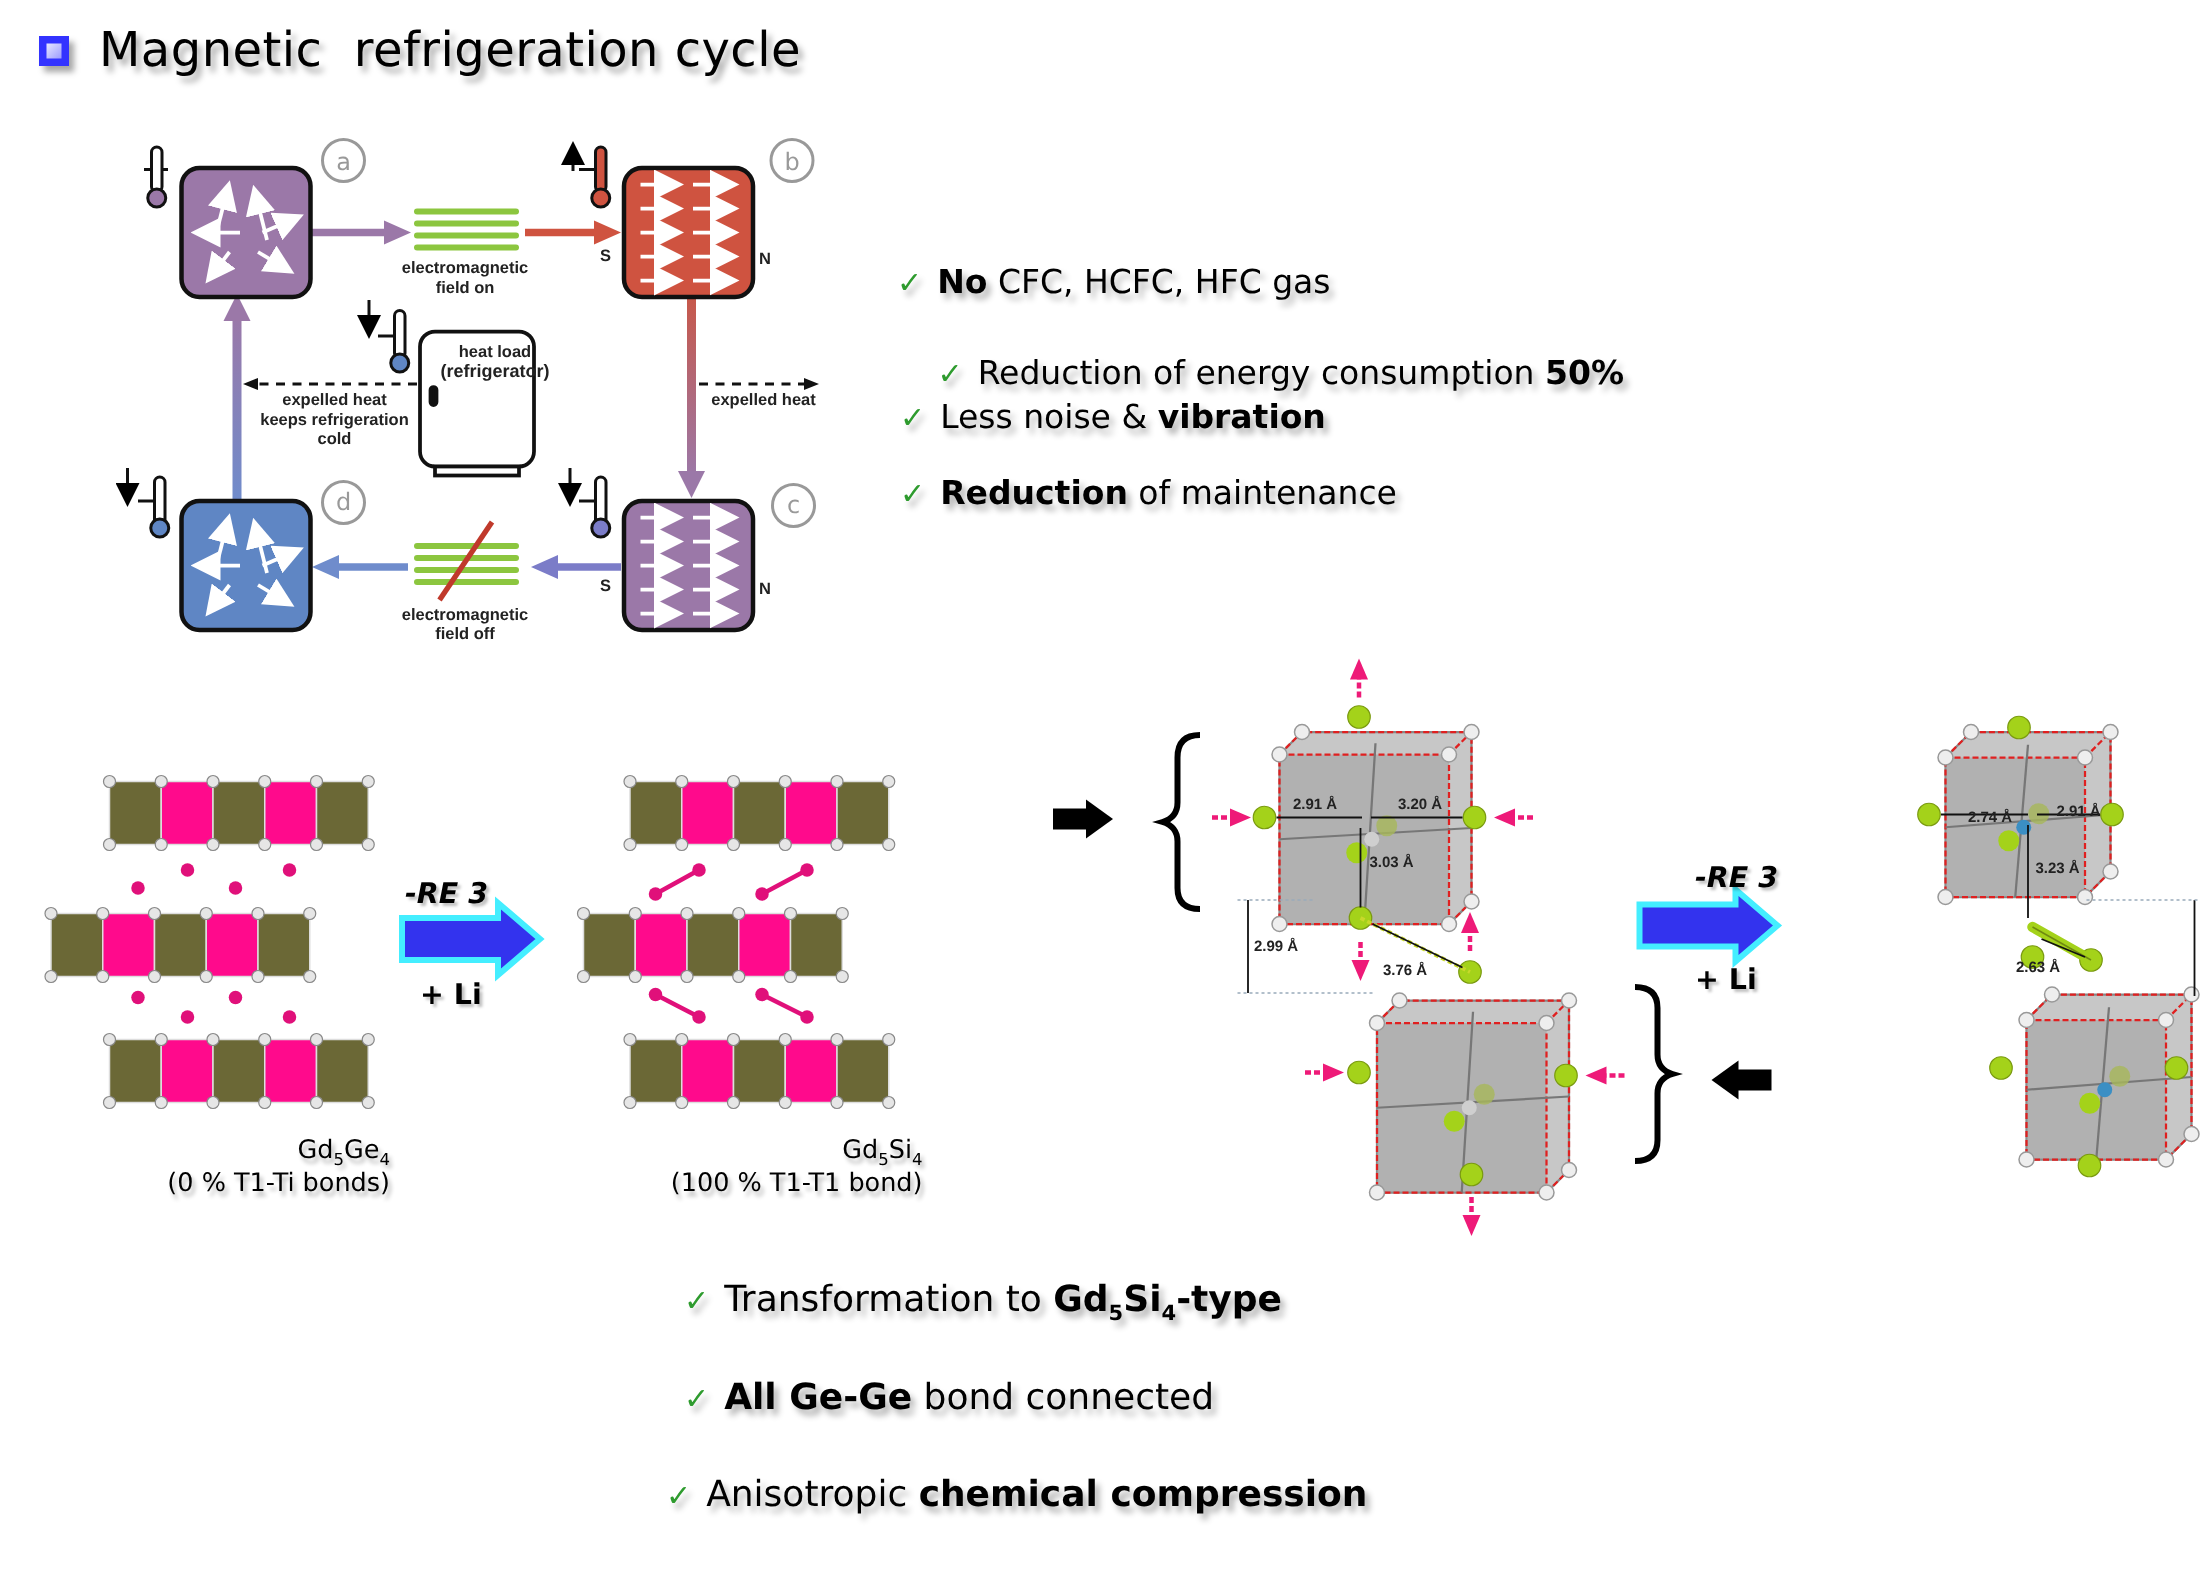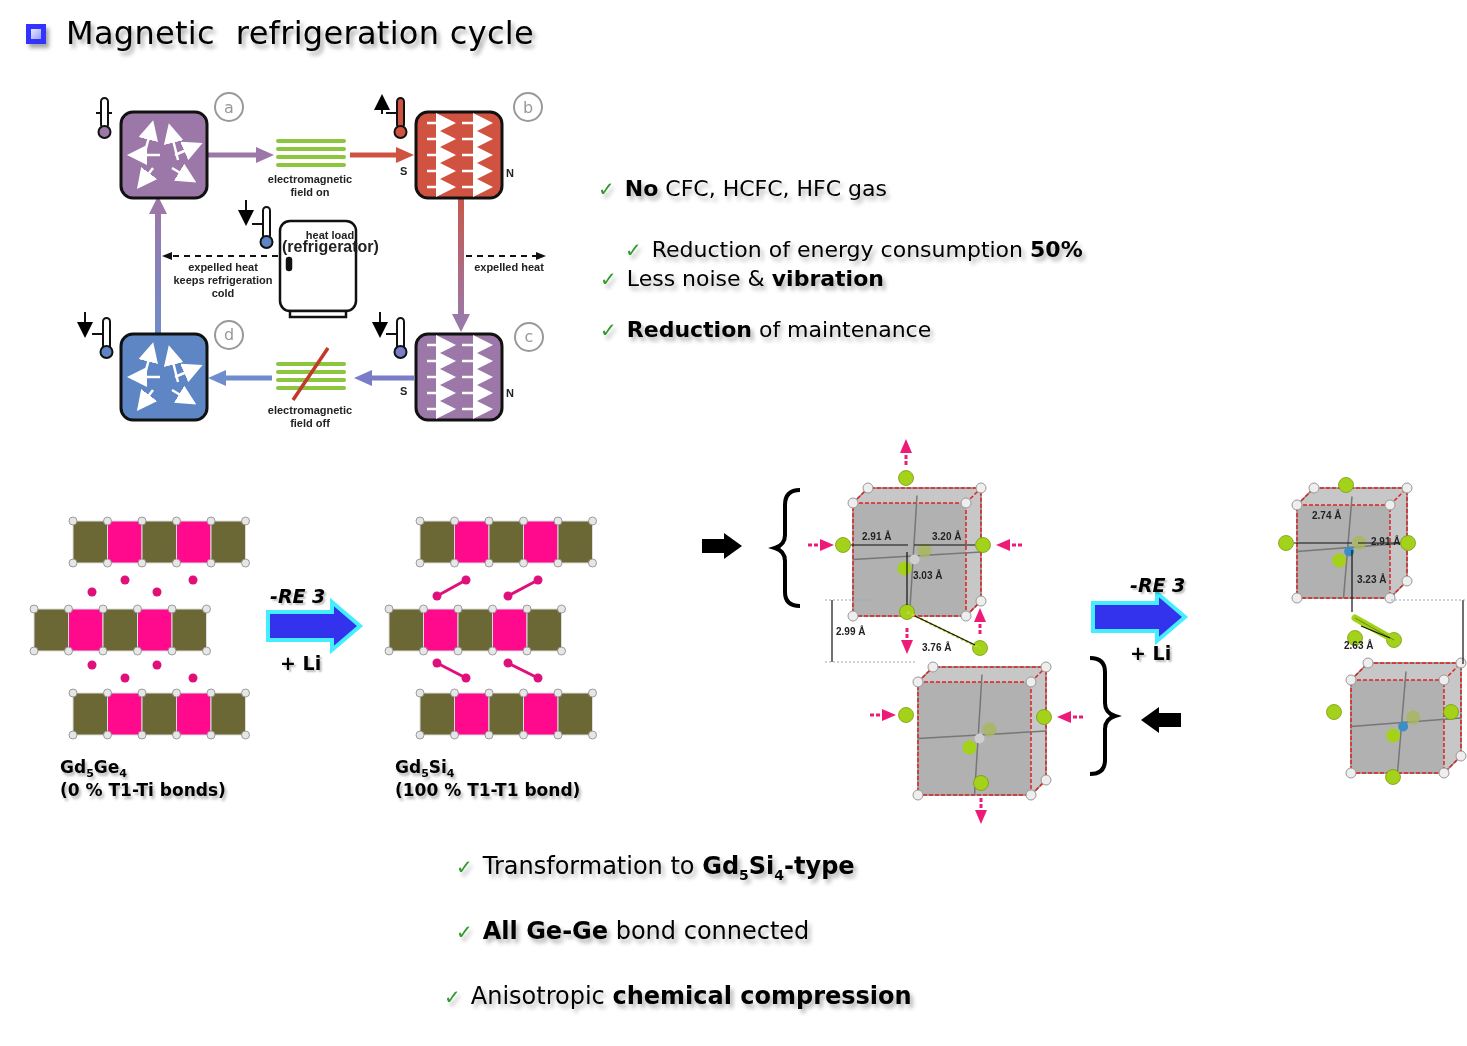--- a/index.html
+++ b/index.html
@@ -10,21 +10,21 @@
            text-shadow: 3px 4px 4px rgba(0,0,0,0.35); white-space:pre; }
   .title-bullet { left:26px; top:24px; width:20px; height:20px; background:#3333ff;
            box-shadow: 3px 4px 4px rgba(0,0,0,0.35); }
   .title-bullet::after { content:""; position:absolute; left:5px; top:5px; width:10px; height:10px;
            background:linear-gradient(135deg,#e8e8ff,#9c9cff); }
   .bullets { font-size:22px; text-shadow: 3px 4px 4px rgba(0,0,0,0.3); }
   .bullet-row { position:absolute; white-space:nowrap; }
   .check { color:#2e9b2e; font-size:20px; margin-right:10px; }
   .b { font-weight:bold; }
   .lbl { font-family:"Liberation Sans", sans-serif; font-weight:bold; font-size:11px; text-align:center; color:#222; }
-  .caption { font-weight:bold; font-size:17px; text-align:left; text-shadow:2px 3px 3px rgba(0,0,0,0.3); line-height:1.15;}
+  .caption { font-weight:normal; font-size:17px; text-align:right; text-shadow:2px 3px 3px rgba(0,0,0,0.3); line-height:1.15;}
   .dist { font-family:"Liberation Sans", sans-serif; font-weight:bold; font-size:10px; color:#222; }
   svg { position:absolute; overflow:visible; }
   .rx { font-weight:bold; font-size:19px; text-shadow:2px 2px 2px rgba(0,0,0,0.25); }
 </style>
 </head>
 <body>
 
 <div class="abs title-bullet"></div>
 <div class="abs title">Magnetic  refrigeration cycle</div>
 
@@ -206,21 +206,21 @@
 <div class="abs lbl" style="left:255px;top:173px;width:110px;line-height:13px;">
   <div>electromagnetic</div>
   <div>field on</div>
 </div>
 <div class="abs lbl" style="left:255px;top:404px;width:110px;line-height:13px;">
   <div>electromagnetic</div>
   <div>field off</div>
 </div>
 <div class="abs lbl" style="left:282px;top:229px;width:96px;line-height:12px;font-size:11px;">
   <div>heat load</div>
-  <div style="font-size:16px;">(refrigerator)</div>
+  <div style="font-size:12px;">(refrigerator)</div>
 </div>
 <div class="abs lbl" style="left:168px;top:261px;width:110px;line-height:13px;">
   <div>expelled heat</div>
   <div>keeps refrigeration</div>
   <div>cold</div>
 </div>
 <div class="abs lbl" style="left:464px;top:261px;width:90px;">expelled heat</div>
 
 <div class="bullets">
   <div class="bullet-row" style="left:598px;top:176px;">
@@ -564,21 +564,21 @@
       <polygon points="975,810 981,824 987,810" fill="#ee1a78"></polygon>
     </g>
   </svg>
 
 <div class="abs dist" style="left:862px;top:531px;">2.91 Å</div>
 <div class="abs dist" style="left:932px;top:531px;">3.20 Å</div>
 <div class="abs dist" style="left:913px;top:570px;">3.03 Å</div>
 <div class="abs dist" style="left:836px;top:626px;">2.99 Å</div>
 <div class="abs dist" style="left:922px;top:642px;">3.76 Å</div>
 
-<div class="abs dist" style="left:1312px;top:510px;">2.74 Å</div>
+<div class="abs dist" style="left:1312px;top:540px;">2.74 Å</div>
 <div class="abs dist" style="left:1371px;top:536px;">2.91 Å</div>
 <div class="abs dist" style="left:1357px;top:574px;">3.23 Å</div>
 <div class="abs dist" style="left:1344px;top:640px;">2.63 Å</div>
 
 <div class="abs rx" style="left:1130px;top:574px;"><i>-RE 3</i></div>
 <div class="abs rx" style="left:1130px;top:642px;">+ Li</div>
 
 <div class="bullets">
   <div class="bullet-row" style="left:456px;top:852px;font-size:24px;">
     <span class="check">✓</span><span>Transformation to </span><span class="b">Gd</span><sub class="b" style="font-size:14px">5</sub><span class="b">Si</span><sub class="b" style="font-size:14px">4</sub><span class="b">-type</span>

